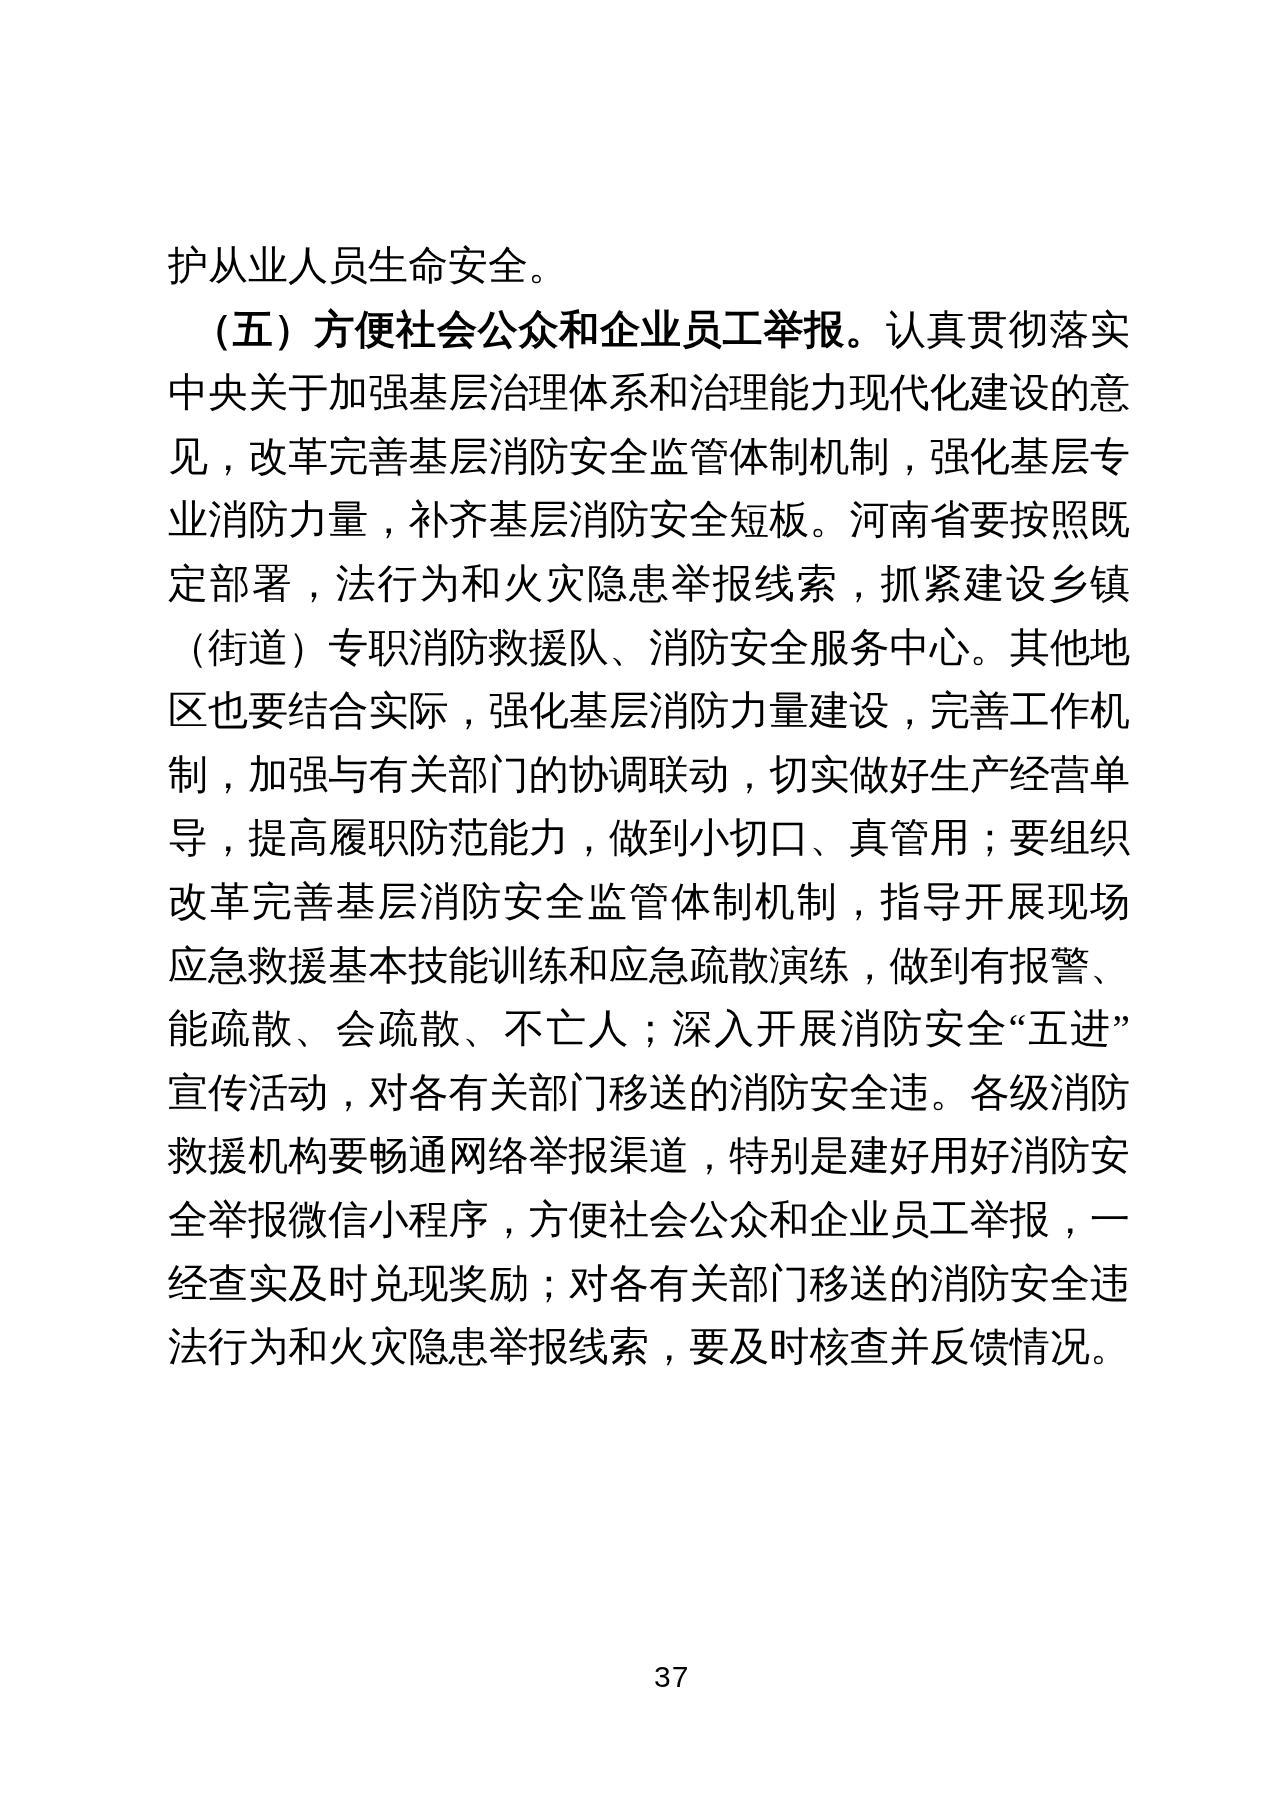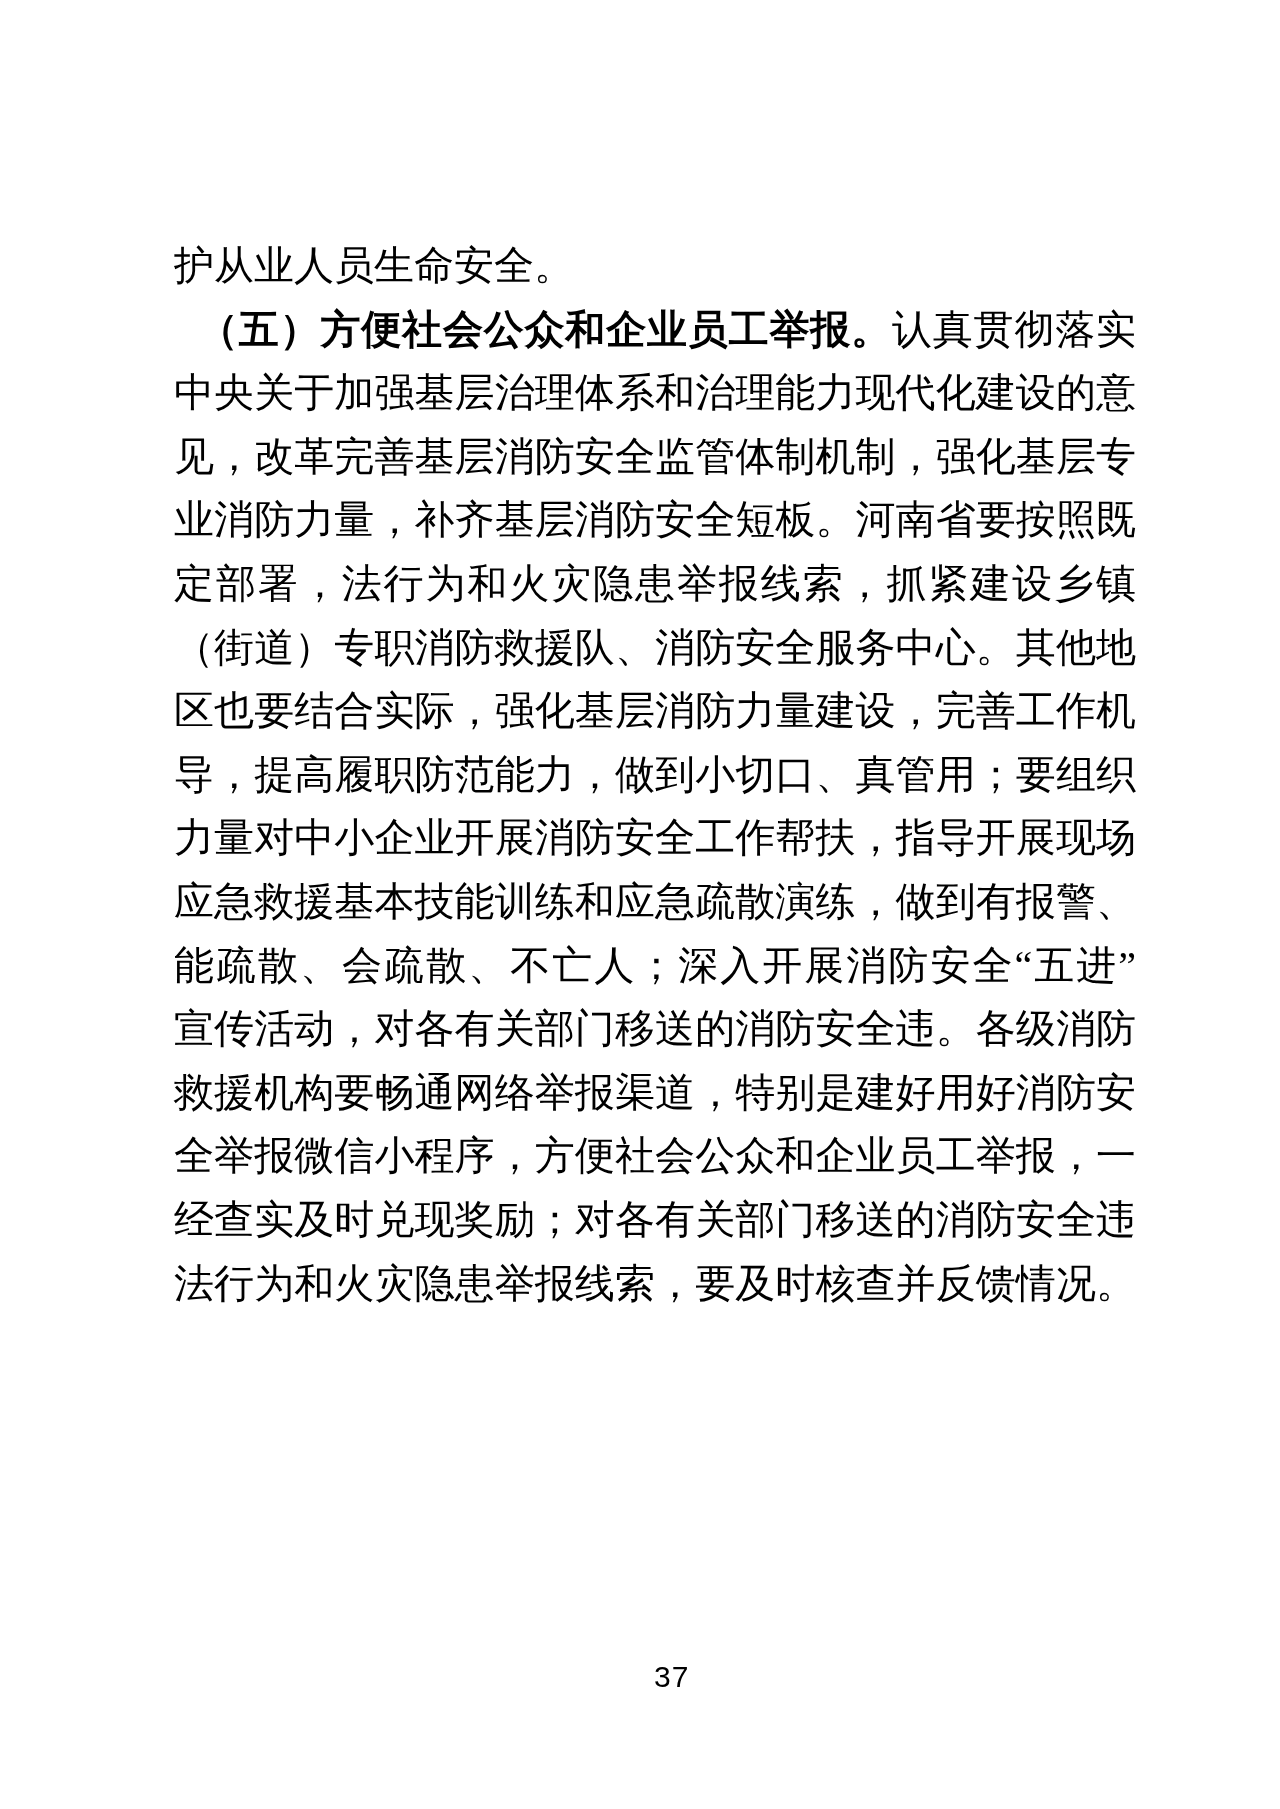--- a/index.html
+++ b/index.html
@@ -11,21 +11,21 @@
     position: relative;
     width: 1280px;
     height: 1809px;
     background: #ffffff;
     overflow: hidden;
     font-family: "Liberation Serif", "DejaVu Serif", serif;
     color: #000000;
   }
   .body-text {
     position: absolute;
-    left: 174px;
+    left: 168px;
     top: 234px;
     width: 962px;
     font-size: 40px;
     line-height: 63.6px;
     color: #000000;
     font-weight: 400;
   }
   .line {
     height: 63.6px;
     text-align: justify;
@@ -63,22 +63,23 @@
   <div class="body-text">
 
   <div class="line no-just"><span class="seg">护从业人员生命安全。</span></div>
       <div class="line indent"><span class="seg bold">（五）方便社会公众和企业员工举报。</span><span class="seg">认真贯彻落实</span></div>
       <div class="line"><span class="seg">中央关于加强基层治理体系和治理能力现代化建设的意</span></div>
       <div class="line"><span class="seg">见，改革完善基层消防安全监管体制机制，强化基层专</span></div>
       <div class="line"><span class="seg">业消防力量，补齐基层消防安全短板。河南省要按照既</span></div>
       <div class="line"><span class="seg">定部署，法行为和火灾隐患举报线索，抓紧建设乡镇</span></div>
       <div class="line"><span class="seg">（街道）专职消防救援队、消防安全服务中心。其他地</span></div>
       <div class="line"><span class="seg">区也要结合实际，强化基层消防力量建设，完善工作机</span></div>
+      <div class="line"><span class="seg">制，加强与有关部门的协调联动，切实做好生产经营单</span></div>
       <div class="line"><span class="seg">导，提高履职防范能力，做到小切口、真管用；要组织</span></div>
-      <div class="line"><span class="seg">力量对中小企业开展消防安全工作帮扶，指导开展现场</span></div>
+      <div class="line"><span class="seg">改革完善基层消防安全监管体制机制，指导开展现场</span></div>
       <div class="line"><span class="seg">应急救援基本技能训练和应急疏散演练，做到有报警、</span></div>
       <div class="line"><span class="seg">能疏散、会疏散、不亡人；深入开展消防安全“五进”</span></div>
       <div class="line"><span class="seg">宣传活动，对各有关部门移送的消防安全违。各级消防</span></div>
       <div class="line"><span class="seg">救援机构要畅通网络举报渠道，特别是建好用好消防安</span></div>
       <div class="line"><span class="seg">全举报微信小程序，方便社会公众和企业员工举报，一</span></div>
       <div class="line"><span class="seg">经查实及时兑现奖励；对各有关部门移送的消防安全违</span></div>
       <div class="line"><span class="seg">法行为和火灾隐患举报线索，要及时核查并反馈情况。</span></div>
     </div>
   <div class="page-number">37</div>
 </div>

